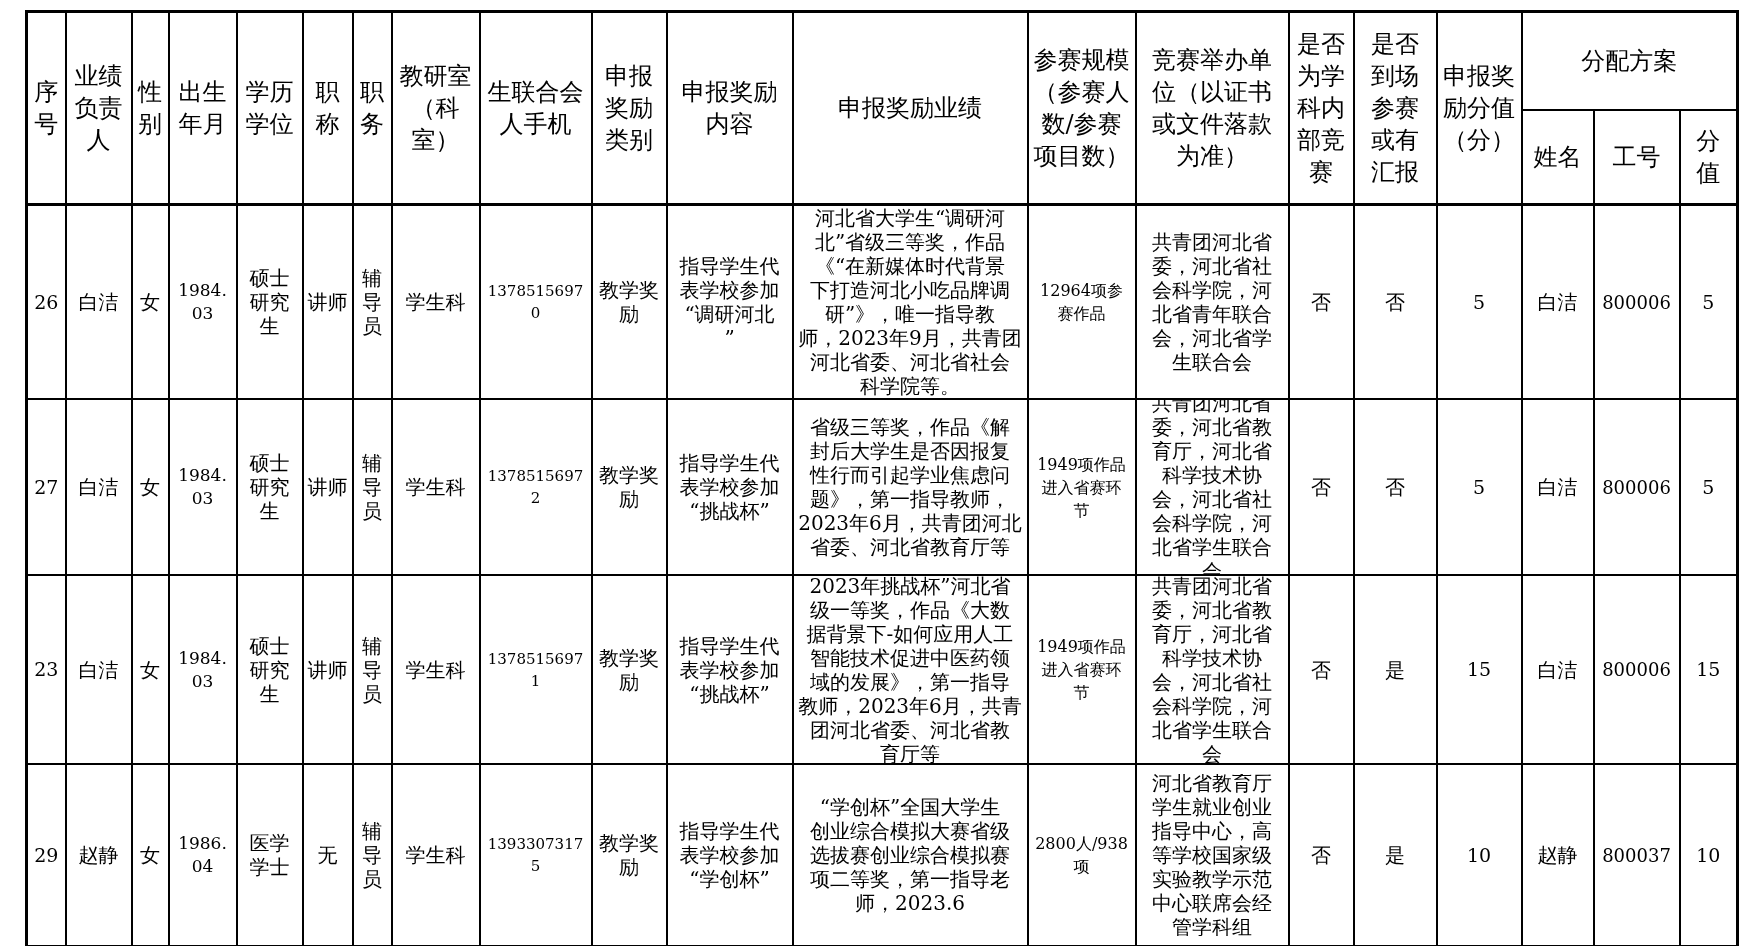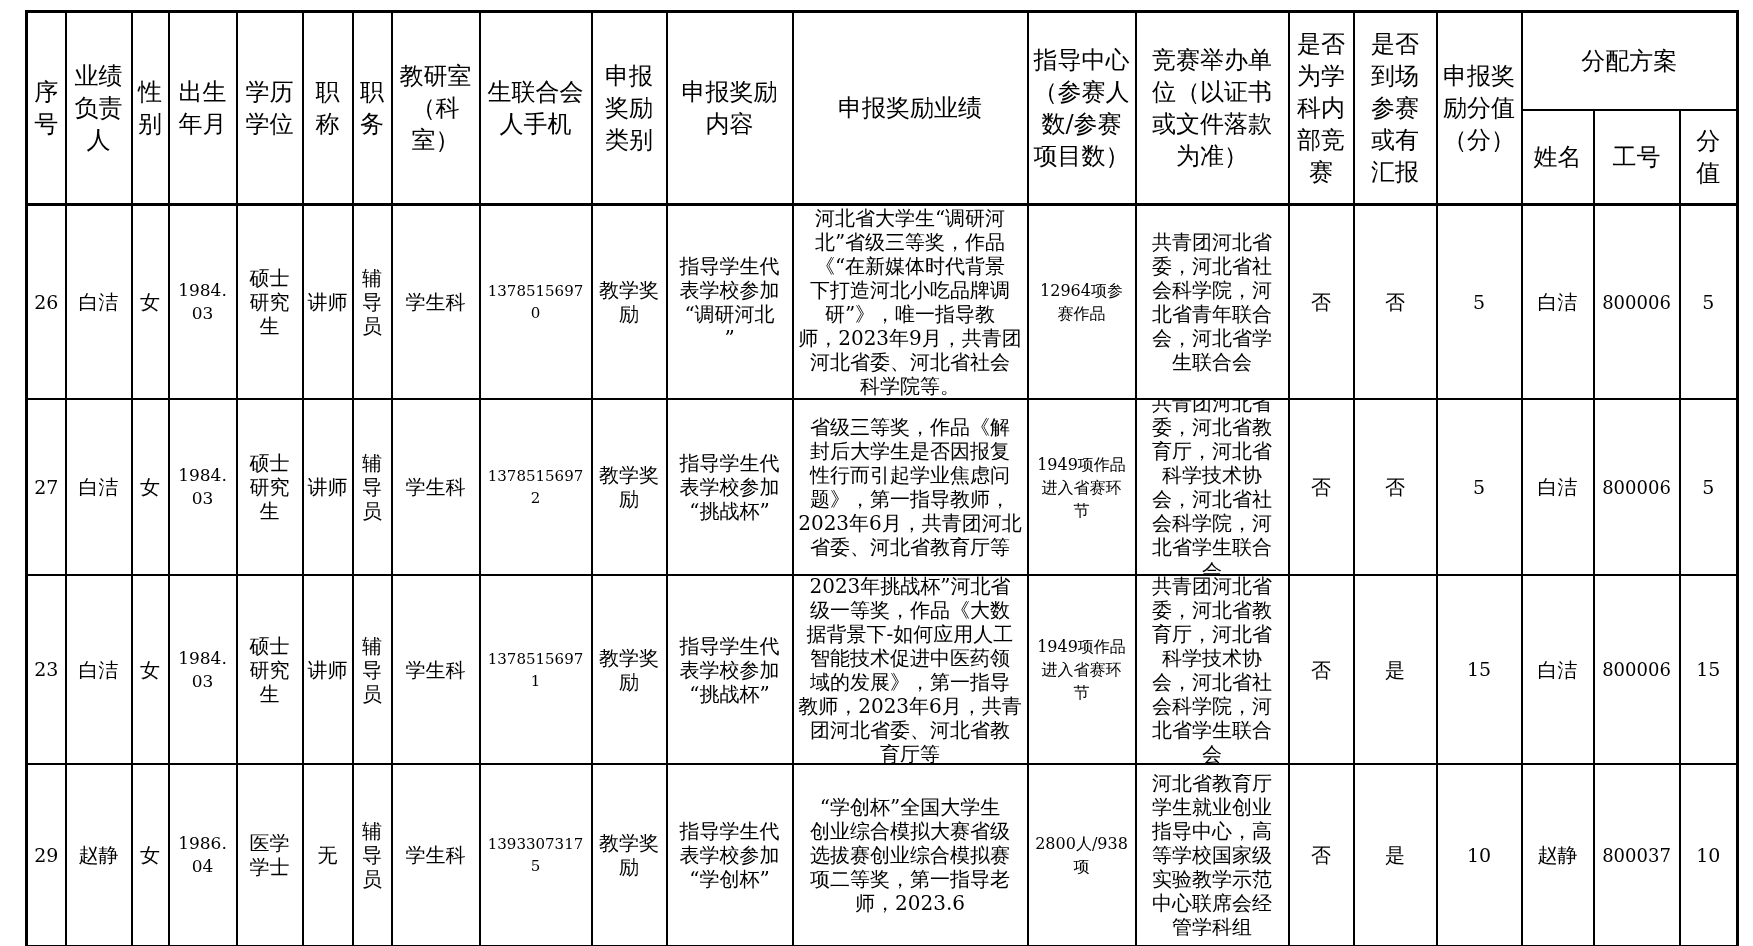--- a/index.html
+++ b/index.html
@@ -92,21 +92,21 @@
 类别</div>
         </th>
       <th rowspan="2">
           <div class="cw" style="height:148px">申报奖励
 内容</div>
         </th>
       <th rowspan="2">
           <div class="cw" style="height:157px">申报奖励业绩</div>
         </th>
       <th rowspan="2">
-          <div class="cw" style="height:157px">指导中心
+          <div class="cw" style="height:157px">参赛规模
 （参赛人
 数/参赛
 项目数）</div>
         </th>
       <th rowspan="2">
           <div class="cw" style="height:176px">竞赛举办单
 位（以证书
 或文件落款
 为准）</div>
         </th>

